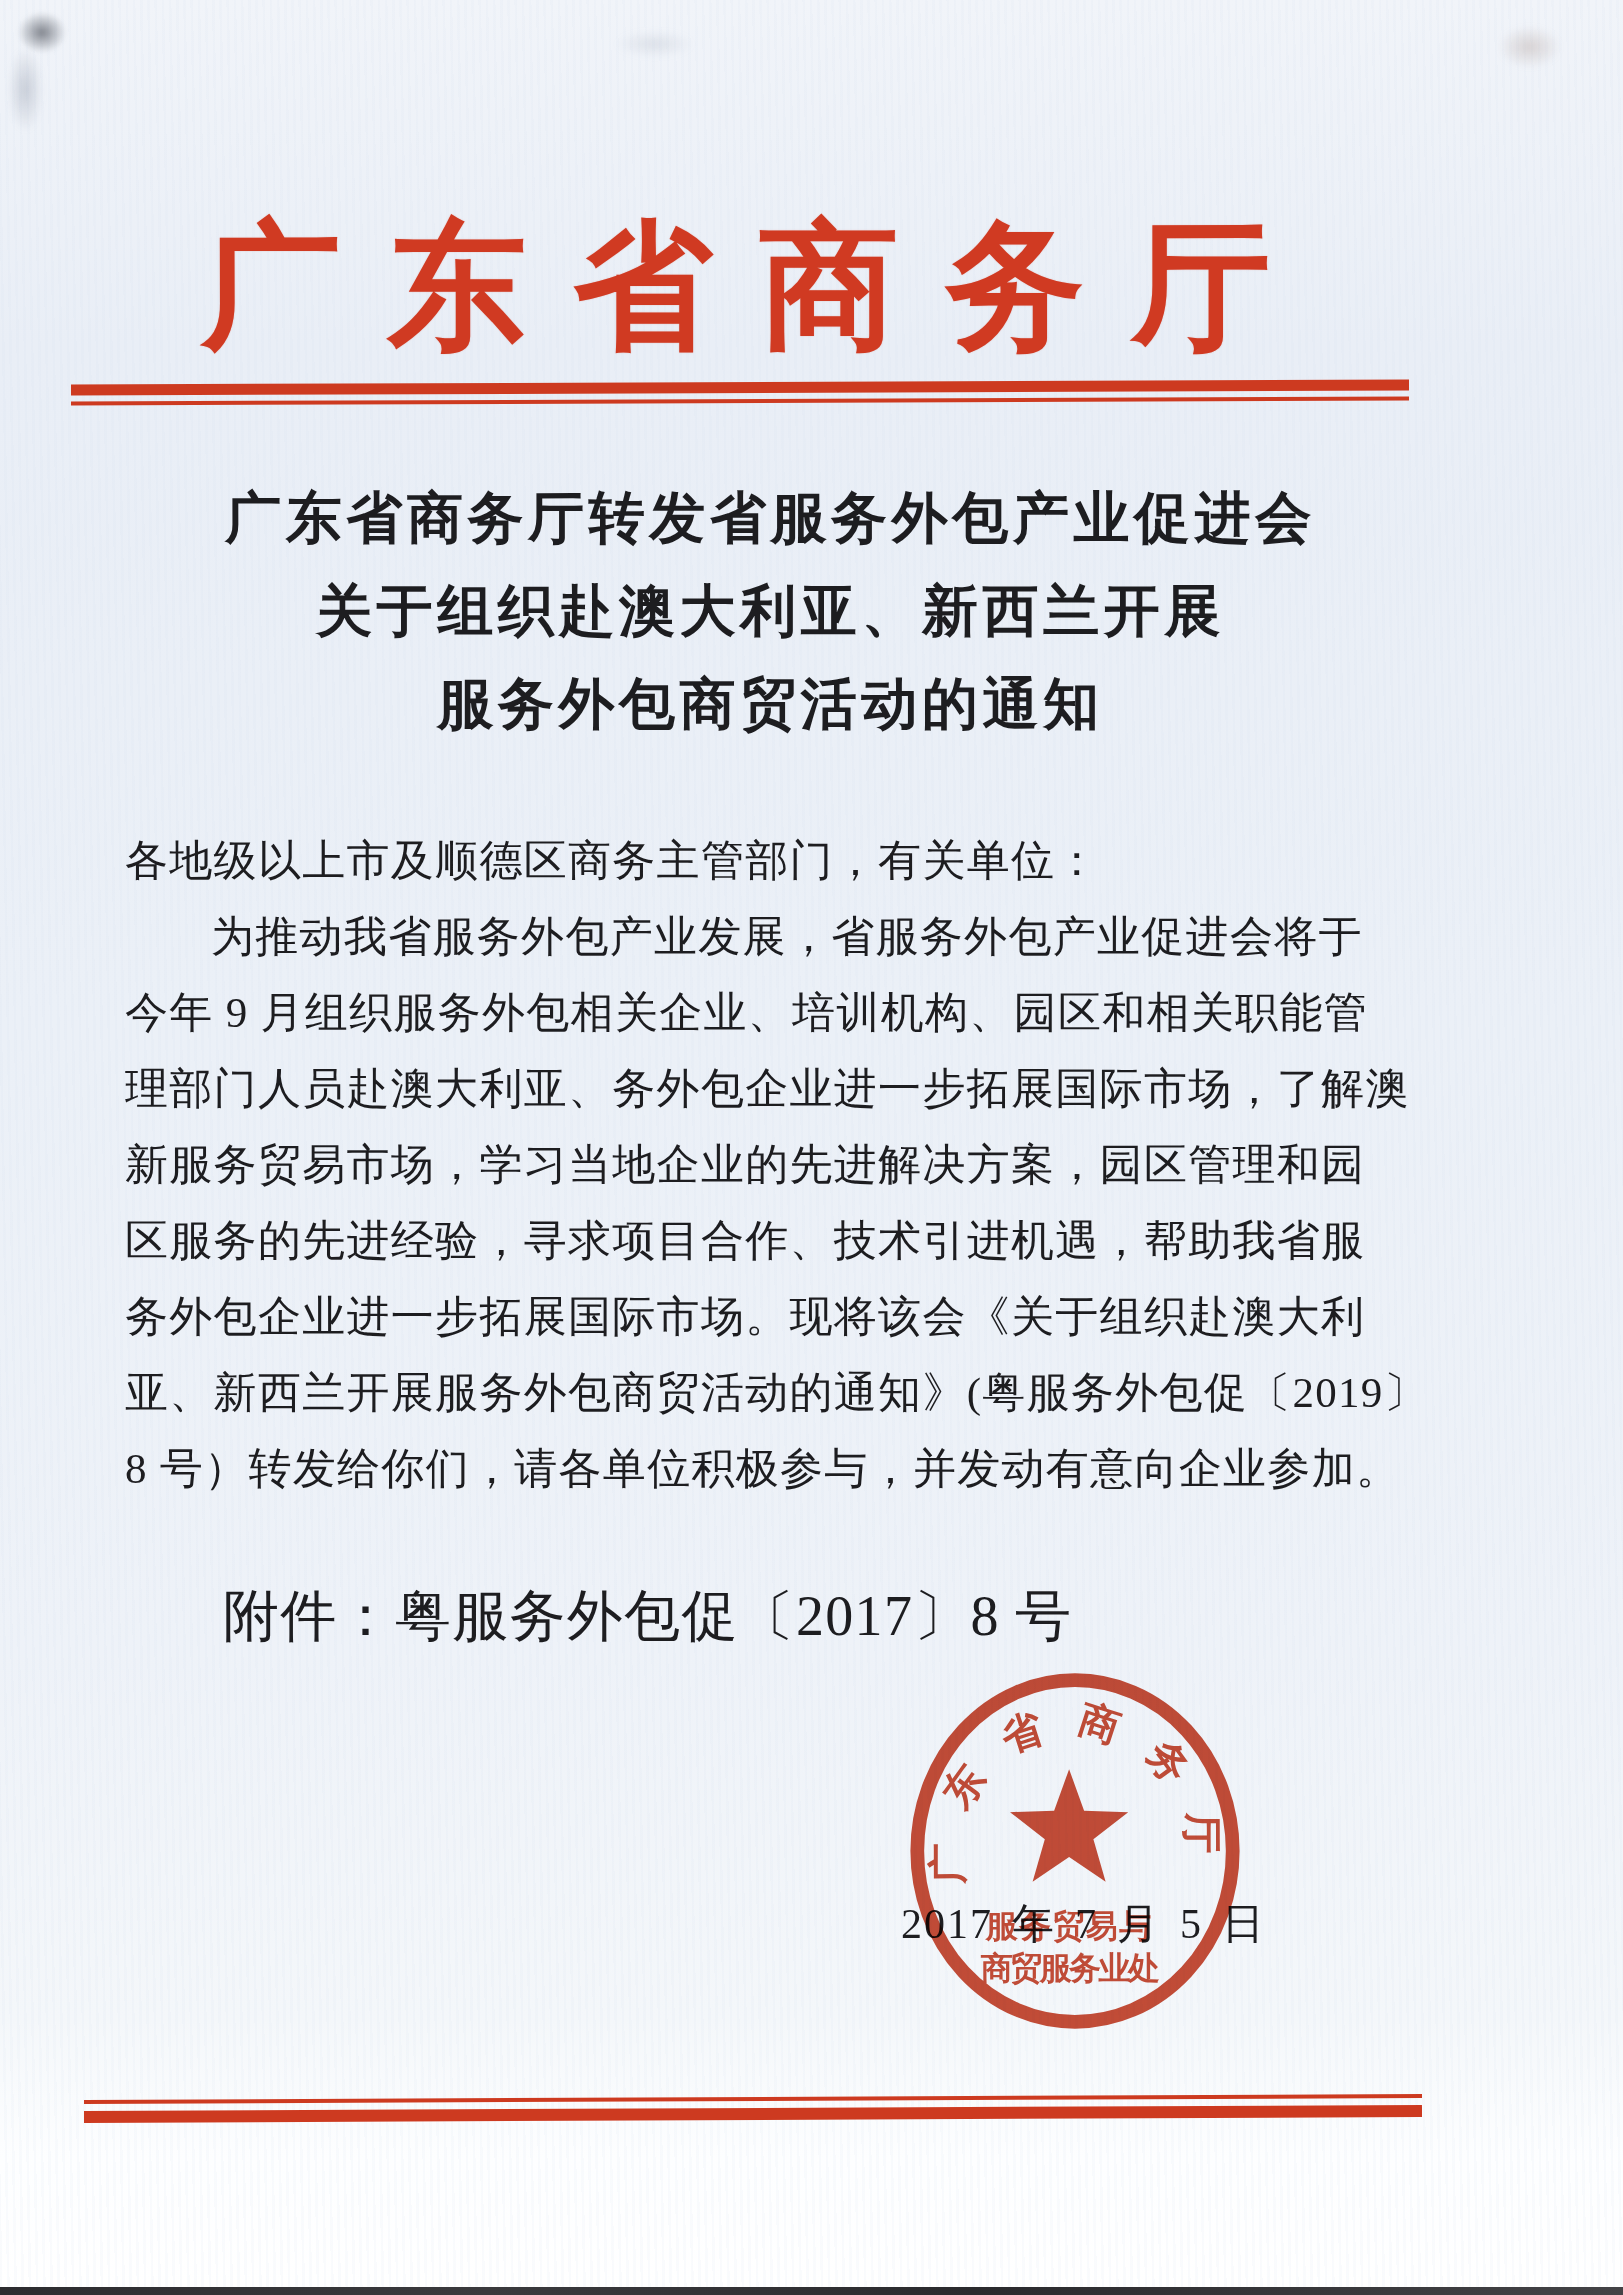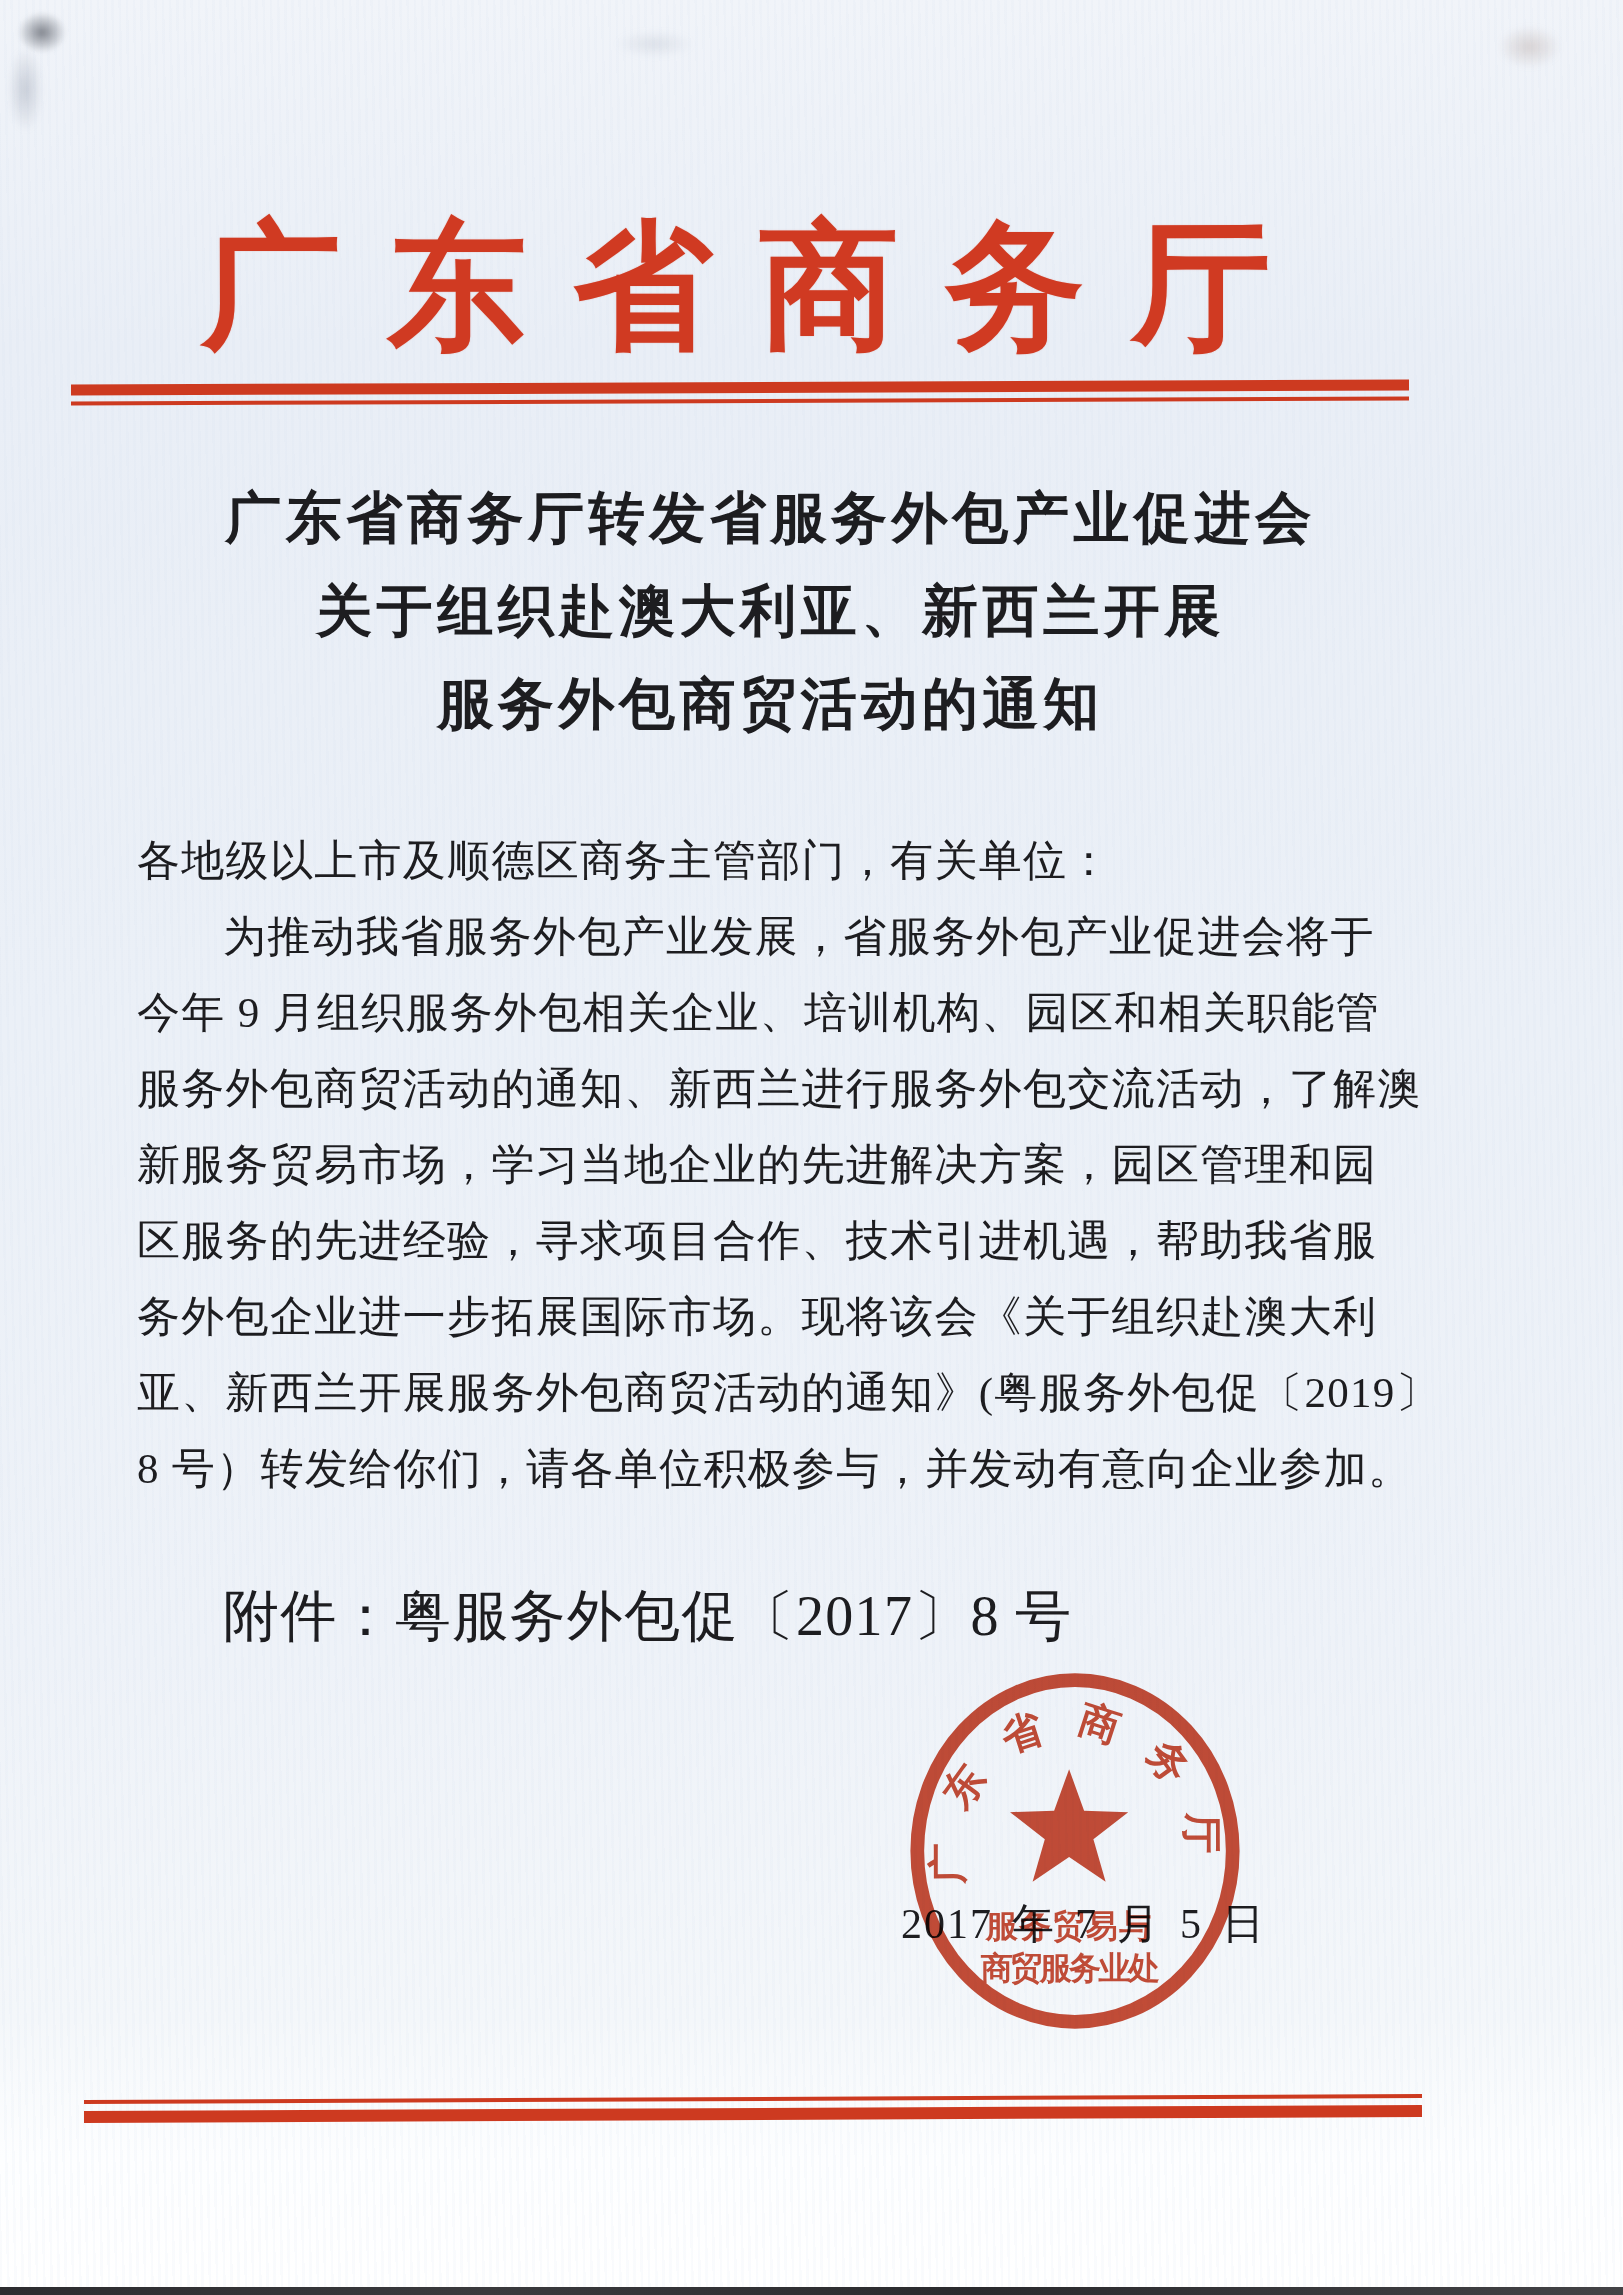--- a/index.html
+++ b/index.html
@@ -54,21 +54,21 @@
     text-align: center;
     color: var(--ink-black, #1d1d20);
   }
   .t-line {
     font-size: 56px; font-weight: bold; letter-spacing: 4.6px;
     line-height: 93px; white-space: nowrap;
   }
 
   
   .body-block {
-    position: absolute; top: 823px; left: 137px; width: 1282px;
+    position: absolute; top: 823px; left: 125px; width: 1282px;
     color: var(--ink-black, #1d1d20);
   }
   .b-line {
     font-size: 43px; line-height: 76px; letter-spacing: 1.3px;
     white-space: nowrap;
   }
   .b-line.indent { text-indent: 86px; }
 
   .attachment {
     position: absolute; top: 1578px; left: 137px;
@@ -116,21 +116,21 @@
   <div class="doc-title">
     <div class="t-line">广东省商务厅转发省服务外包产业促进会</div>
     <div class="t-line">关于组织赴澳大利亚、新西兰开展</div>
     <div class="t-line">服务外包商贸活动的通知</div>
   </div>
 
   <div class="body-block">
     <div class="b-line">各地级以上市及顺德区商务主管部门，有关单位：</div>
     <div class="b-line indent">为推动我省服务外包产业发展，省服务外包产业促进会将于</div>
     <div class="b-line">今年 9 月组织服务外包相关企业、培训机构、园区和相关职能管</div>
-    <div class="b-line">服务外包商贸活动的通知、新西兰进行服务外包交流活动，了解澳</div>
+    <div class="b-line">理部门人员赴澳大利亚、务外包企业进一步拓展国际市场，了解澳</div>
     <div class="b-line">新服务贸易市场，学习当地企业的先进解决方案，园区管理和园</div>
     <div class="b-line">区服务的先进经验，寻求项目合作、技术引进机遇，帮助我省服</div>
     <div class="b-line">务外包企业进一步拓展国际市场。现将该会《关于组织赴澳大利</div>
     <div class="b-line">亚、新西兰开展服务外包商贸活动的通知》(粤服务外包促〔2019〕</div>
     <div class="b-line">8 号）转发给你们，请各单位积极参与，并发动有意向企业参加。</div>
   </div>
 
   <div class="attachment">附件：粤服务外包促〔2017〕8 号</div>
 
   <div class="date-line">2017 年 7 月 5 日</div>

